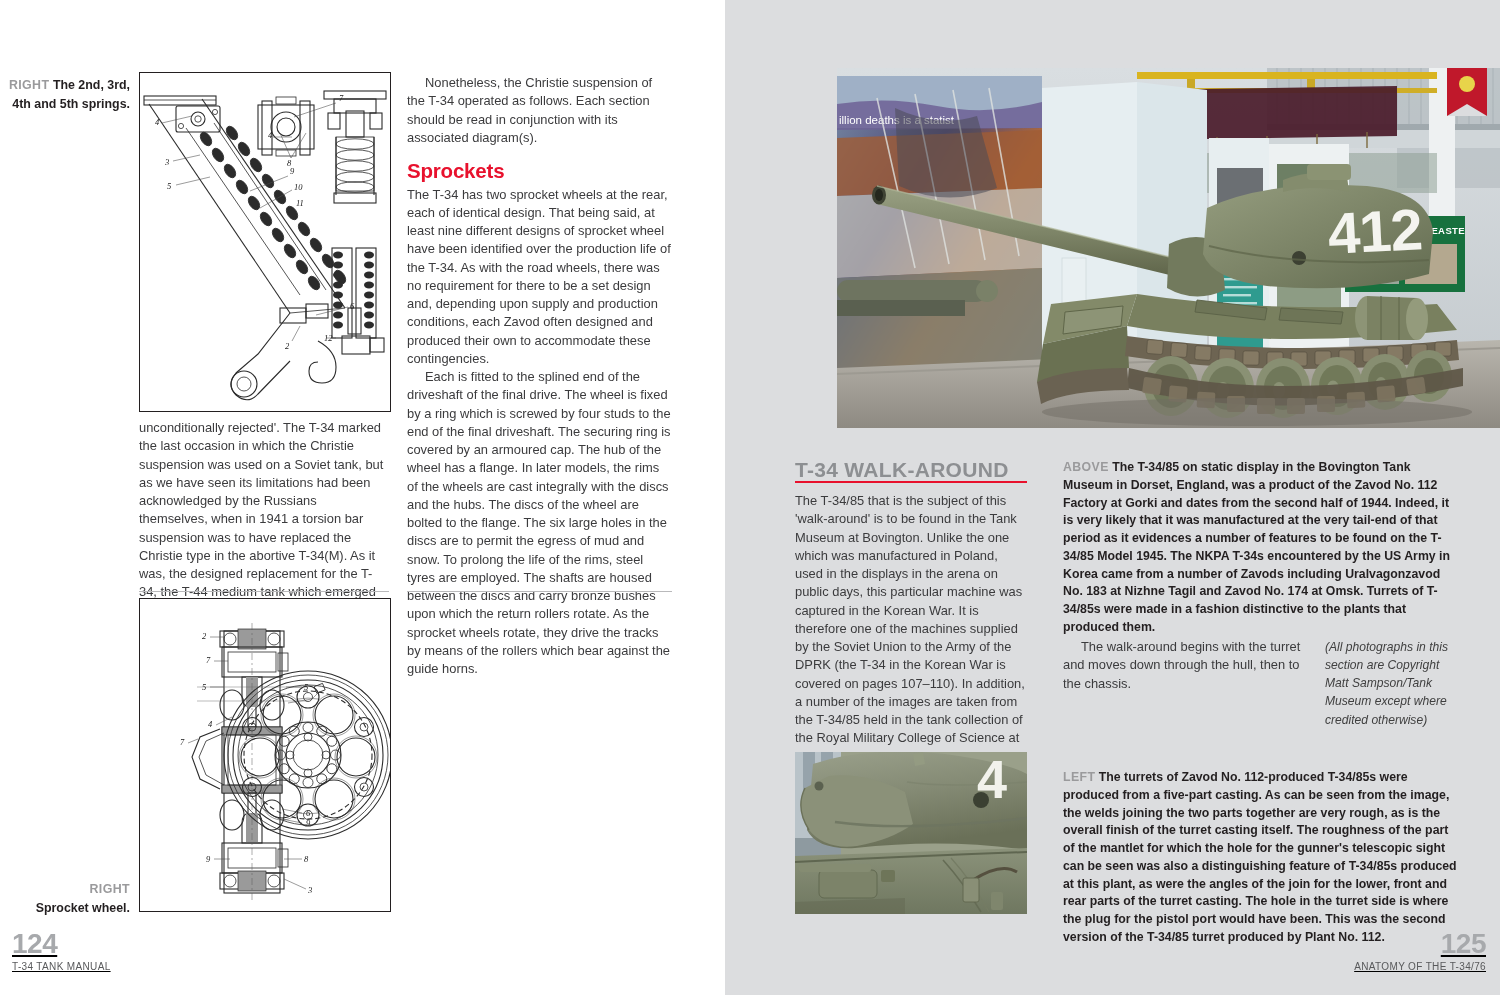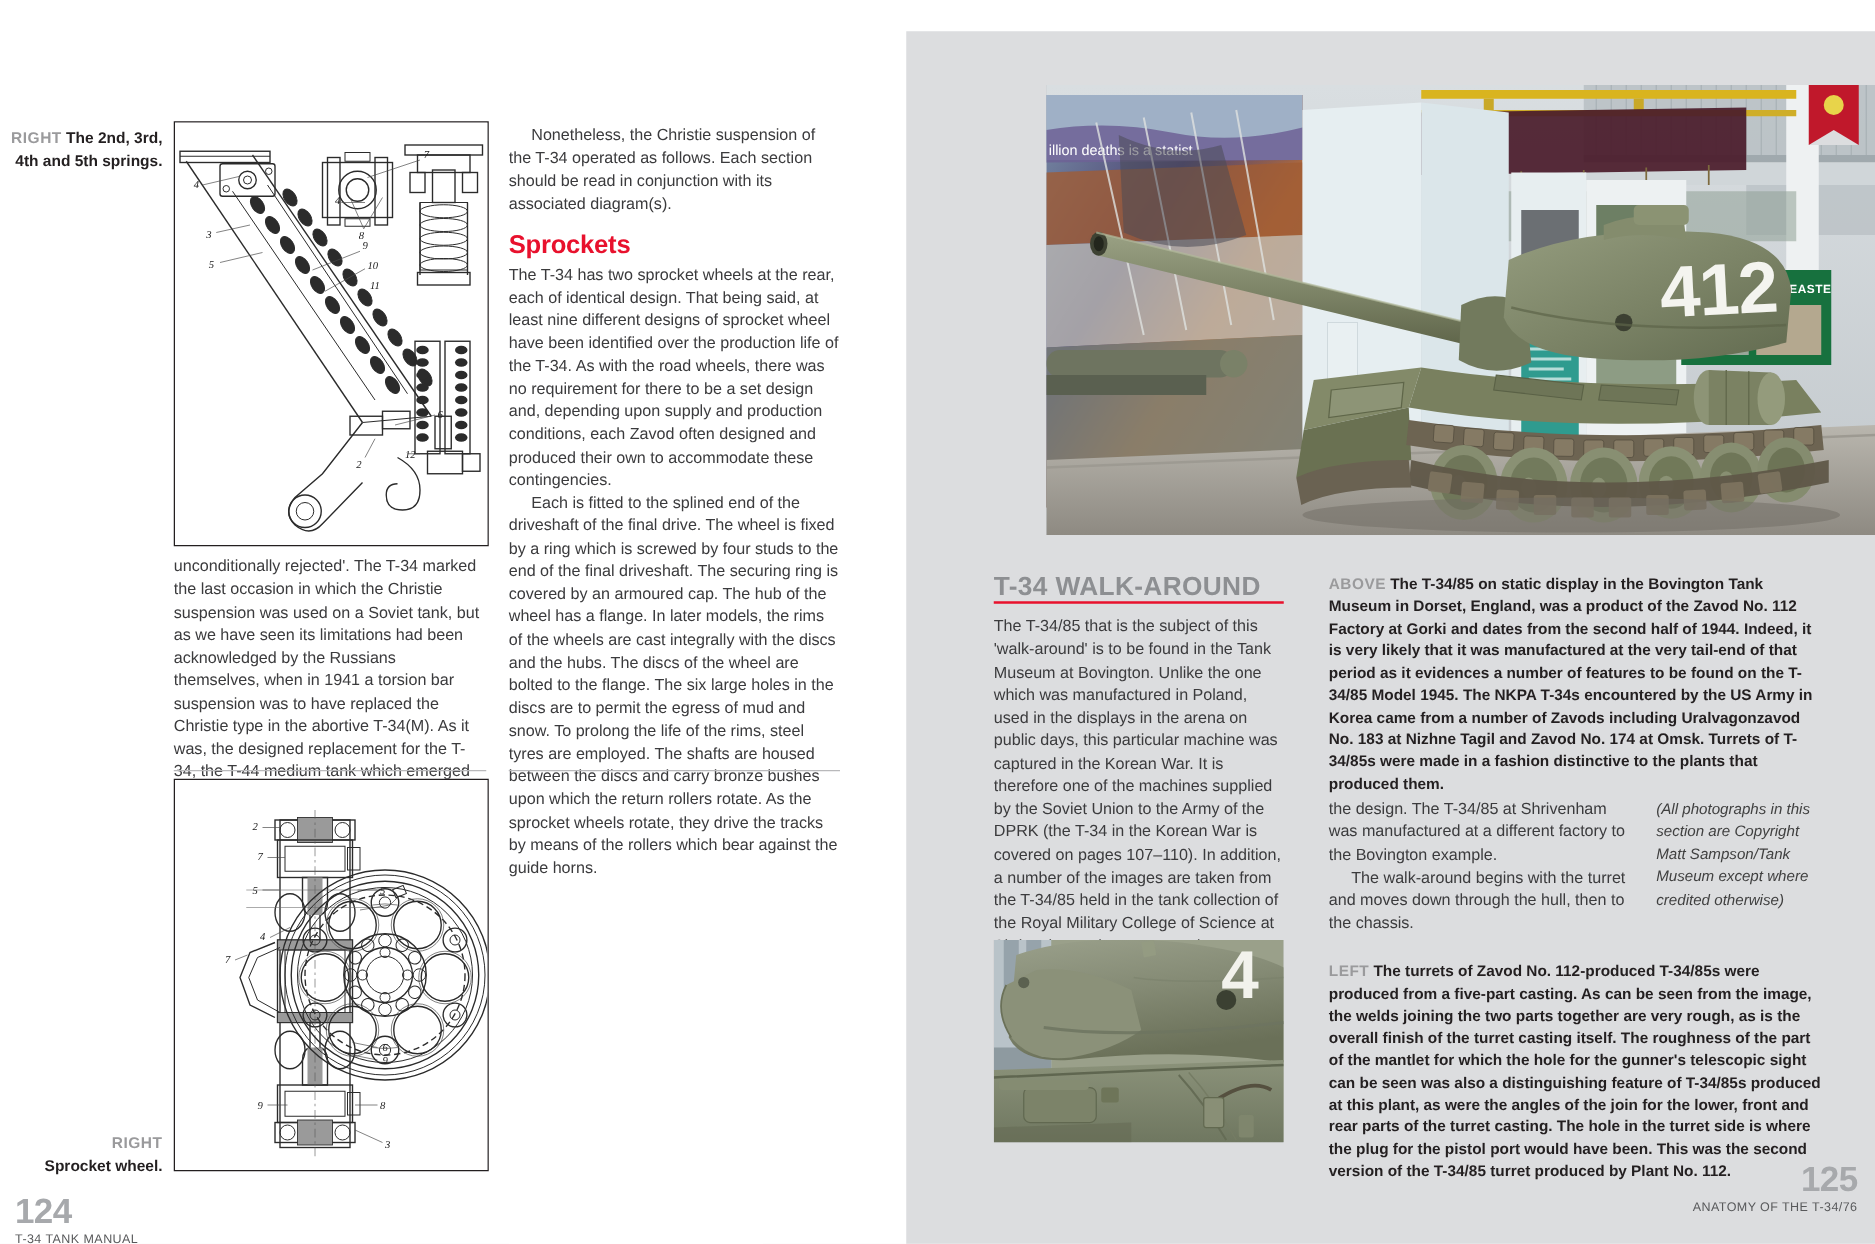--- a/index.html
+++ b/index.html
@@ -3,21 +3,21 @@
 <meta charset="utf-8">
 <style>
   html,body{margin:0;padding:0;}
   body{
     width:1500px;height:995px;
     background:#ffffff;
     font-family:"Liberation Sans", sans-serif;
     overflow:hidden;
     position:relative;
   }
-  .spread{position:absolute;inset:0;display:flex;margin-top:25px;}
+  .spread{position:absolute;inset:0;display:flex;}
 
   
   .page-left{
     position:relative;
     width:725px;height:995px;
     background:#ffffff;
     flex:0 0 725px;
   }
   
   .page-right{
@@ -76,21 +76,21 @@
 
   .rule-thin{
     position:absolute;
     background:#b9b9bb;
     height:1px;
   }
   #rule-left{left:139px;top:591px;width:250px;}
   #rule-mid-right{left:407px;top:591px;width:265px;}
 
   
-  .folio{position:absolute;}
+  .folio{position:absolute;text-decoration:underline;}
   .folio .num{
     font-size:28px;font-weight:bold;color:#a7a9ac;line-height:1;
     letter-spacing:-0.5px;
   }
   .folio .name{
     font-size:10px;color:#58595b;letter-spacing:.35px;margin-top:3px;
   }
   #folio-left{left:12px;top:930px;text-align:left;}
   #folio-right{right:14px;top:930px;text-align:right;}
 
@@ -785,21 +785,20 @@
 <div id="col-walk">
   <p>The T-34/85 that is the subject of this 'walk-around' is to be found in the Tank Museum at Bovington. Unlike the one which was manufactured in Poland, used in the displays in the arena on public days, this particular machine was captured in the Korean War. It is therefore one of the machines supplied by the Soviet Union to the Army of the DPRK (the T-34 in the Korean War is covered on pages 107–110). In addition, a number of the images are taken from the T-34/85 held in the tank collection of the Royal Military College of Science at Shrivenham. These are used to supplement those of the Bovington machine and also to contrast aspects of</p>
 </div>
 
 <div class="capbold" id="cap-above">
   <span class="tag">ABOVE</span>
   <span>The T-34/85 on static display in the Bovington Tank Museum in Dorset, England, was a product of the Zavod No. 112 Factory at Gorki and dates from the second half of 1944. Indeed, it is very likely that it was manufactured at the very tail-end of that period as it evidences a number of features to be found on the T-34/85 Model 1945. The NKPA T-34s encountered by the US Army in Korea came from a number of Zavods including Uralvagonzavod No. 183 at Nizhne Tagil and Zavod No. 174 at Omsk. Turrets of T-34/85s were made in a fashion distinctive to the plants that produced them.</span>
 </div>
 
 <div id="col-design">
-  <p>the design. The T-34/85 at Shrivenham was manufactured at a different factory to the Bovington example.</p>
   <p class="ind">The walk-around begins with the turret and moves down through the hull, then to the chassis.</p>
 </div>
 
 <div id="col-credit">(All photographs in this section are Copyright Matt Sampson/Tank Museum except where credited otherwise)</div>
 
 <div class="photo" id="photo-inset">
   <svg width="232" height="162" viewBox="0 0 232 162">
     <defs>
       <linearGradient id="mantletg" x1="0" y1="0" x2="0.3" y2="1">
         <stop offset="0" stop-color="#9aa08b"></stop>

